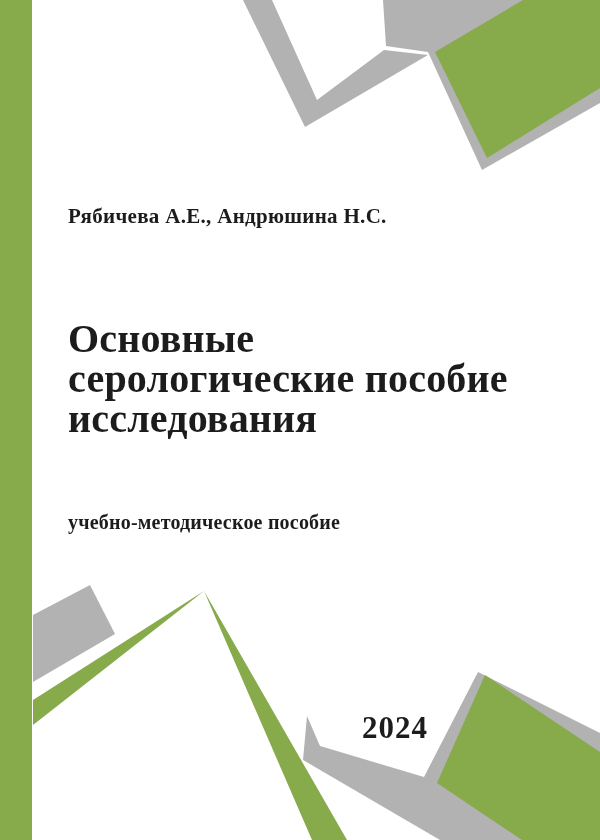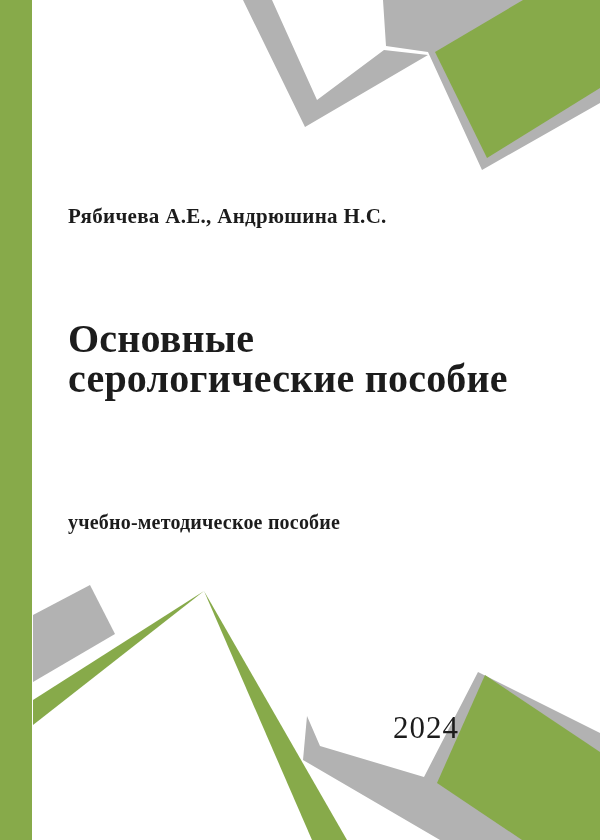--- a/index.html
+++ b/index.html
@@ -53,24 +53,24 @@
     position: absolute;
     left: 68px;
     top: 511px;
     font-size: 20px;
     font-weight: bold;
     letter-spacing: 0.2px;
     white-space: nowrap;
   }
   .year {
     position: absolute;
-    left: 393px;
+    left: 362px;
     top: 710px;
     font-size: 31px;
-    font-weight: normal;
+    font-weight: bold;
     letter-spacing: 1px;
     white-space: nowrap;
   }
 </style>
 </head>
 <body>
 
 <div class="cover">
 
   <svg class="shapes" viewBox="0 0 600 840" xmlns="http://www.w3.org/2000/svg" aria-hidden="true">
@@ -94,20 +94,21 @@
     <polygon class="green-shape" points="485,675 600,752 600,840 522,840 437,783"></polygon>
   </svg>
 
   <div class="text-layer">
 
     <div class="authors">Рябичева А.Е., Андрюшина Н.С.</div>
 
     <div class="title">
       <div class="title-line">Основные</div>
       <div class="title-line">серологические пособие</div>
+      <div class="title-line">исследования</div>
     </div>
 
     <div class="subtitle">учебно-методическое пособие</div>
 
     <div class="year">2024</div>
 
   </div>
 </div>
 
 </body></html>

